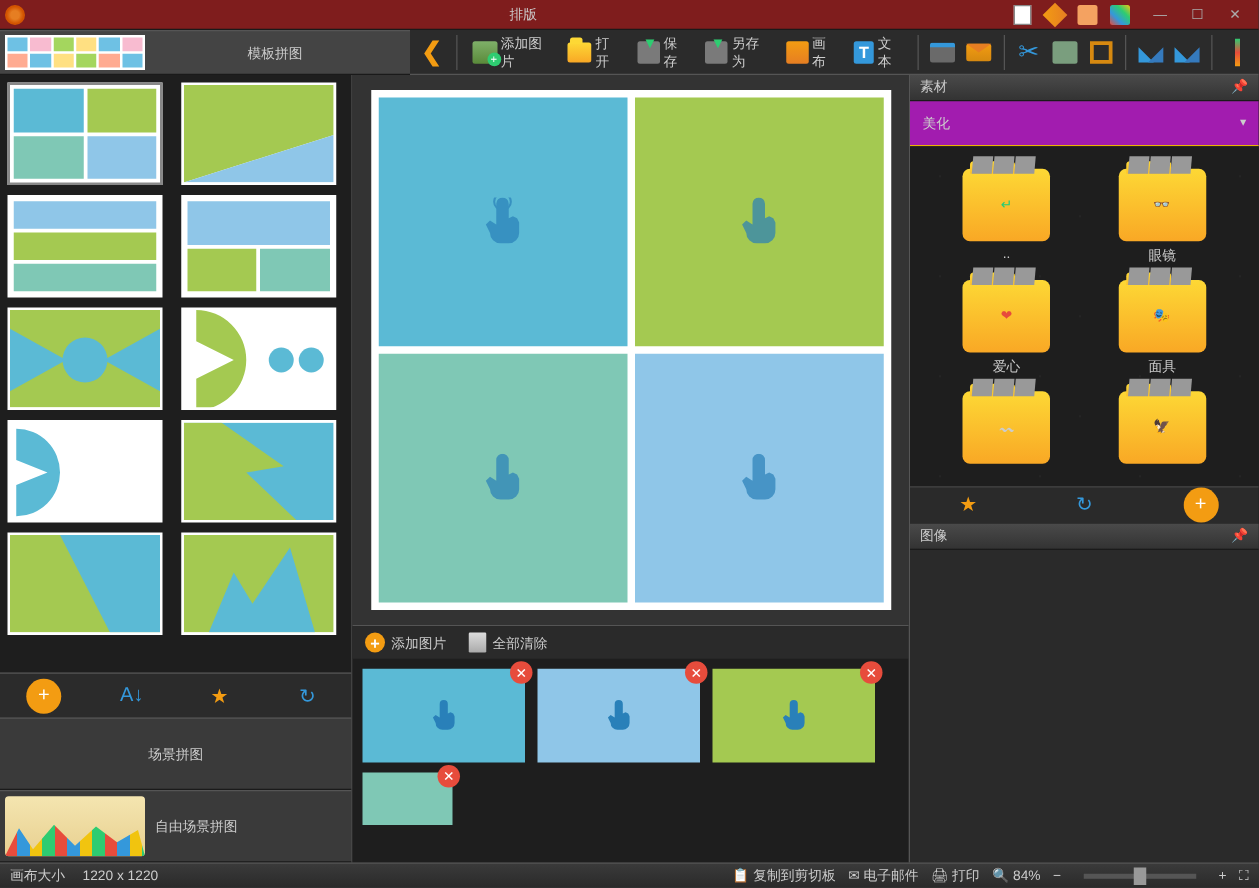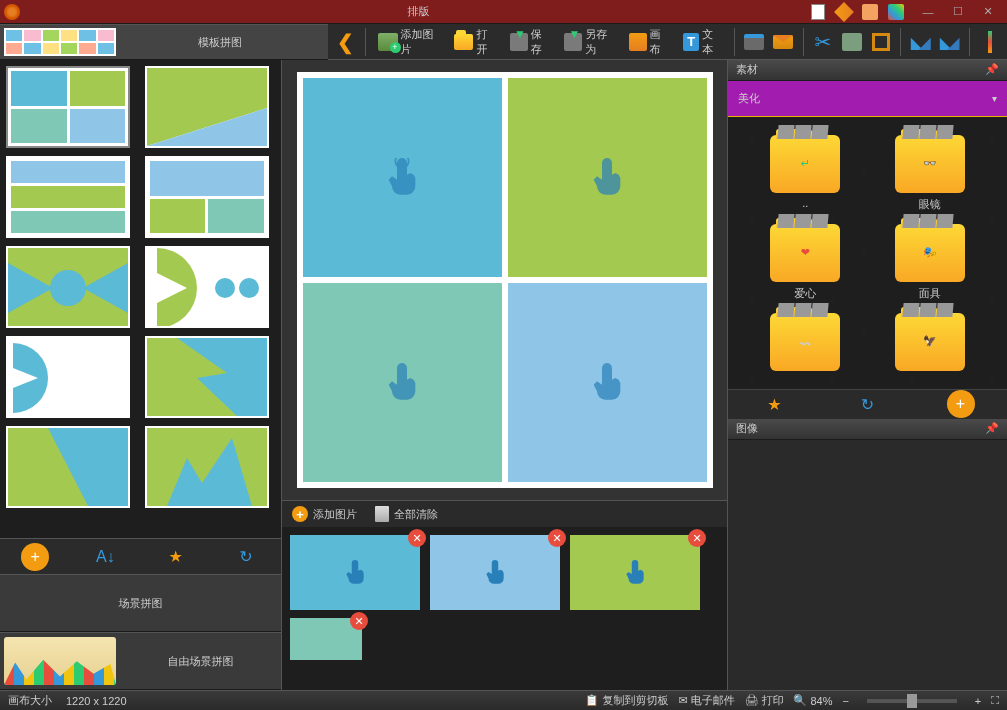--- a/index.html
+++ b/index.html
@@ -261,21 +261,21 @@
       <div class="lb-btn lb-star">★</div>
       <div class="lb-btn lb-refresh">↻</div>
     </div>
     <div class="accordion-hdr">
       <span style="flex:1;text-align:center">场景拼图</span>
     </div>
     <div class="accordion-hdr">
       <div class="hdr-thumb" style="background:linear-gradient(#f4e5b0,#e8d090);border-radius:3px;position:relative;overflow:hidden">
         <div style="position:absolute;bottom:0;width:100%;height:28px;background:repeating-linear-gradient(90deg,#e74c3c 0 10px,#3498db 10px 20px,#f1c40f 20px 30px,#2ecc71 30px 40px);clip-path:polygon(0 100%,10% 20%,20% 80%,35% 10%,50% 70%,65% 15%,80% 60%,95% 25%,100% 100%)"></div>
       </div>
-      <span style="flex:1;text-align:center">自由场景拼图</span>
+      <span style="flex:1;">自由场景拼图</span>
     </div>
   </div>
 
   <div class="center">
     <div class="canvas-area">
       <div class="canvas">
         <div class="cv-cell cv1">
             <svg class="touch touch-icon" viewBox="0 0 24 24">
               <path d="M9,3a3,3 0 0,1 6,0v7l2-1 2,1 1,2v5a5,5 0 0,1-5,5h-4a5,5 0 0,1-5-5l-2-4 2-2 3,2z"></path>
               <circle cx="12" cy="2" r="4" fill="none" stroke="#2980b9" stroke-width="1"></circle>

